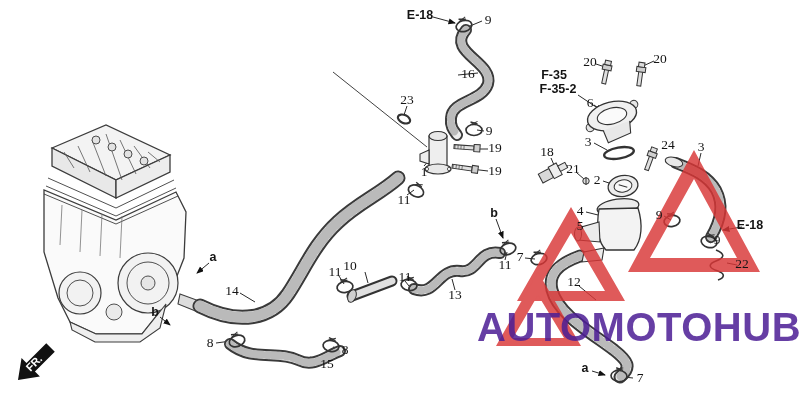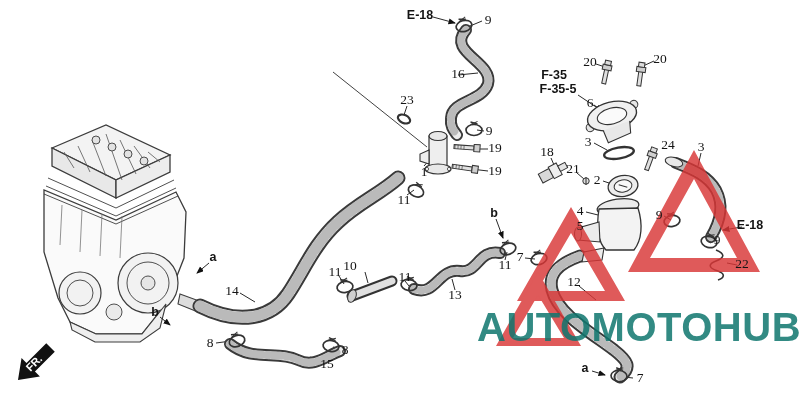--- a/index.html
+++ b/index.html
@@ -218,36 +218,36 @@
     <path d="M0,0 L18,-13 L18,-6 L46,-6 L46,6 L18,6 L18,13 Z" fill="#111"></path>
   </g>
 
   <g fill-rule="evenodd" opacity="0.82">
     <path d="M694,150 L760,272 L628,272 Z M694,179 L737,258 L650,258 Z" fill="#d93636"></path>
     <path d="M571,207 L625,301 L517,301 Z M571,233 L605,291 L537,291 Z" fill="#d93636"></path>
     <path d="M538,272 L581,346 L496,346 Z M538,295 L564,338 L513,338 Z" fill="#d93636"></path>
   </g>
 </svg>
 
-<div class="watermark" style="color: #0f766e;">AUTOMOTOHUB</div>
+<div class="watermark" style="color: #4c1d95;">AUTOMOTOHUB</div>
 <div class="fr">FR.</div>
 <div class="callouts-layer">
       <span class="callout b" style="left: 420px; top: 15px;">E-18</span>
       <span class="callout" style="left: 488px; top: 20px;">9</span>
-      <span class="callout" style="left: 458px; top: 74px;">16</span>
+      <span class="callout" style="left: 468px; top: 74px;">16</span>
       <span class="callout" style="left: 407px; top: 100px;">23</span>
       <span class="callout" style="left: 489px; top: 131px;">9</span>
       <span class="callout" style="left: 495px; top: 148px;">19</span>
       <span class="callout" style="left: 495px; top: 171px;">19</span>
       <span class="callout" style="left: 424px; top: 172px;">1</span>
       <span class="callout" style="left: 404px; top: 200px;">11</span>
       <span class="callout" style="left: 590px; top: 62px;">20</span>
       <span class="callout" style="left: 660px; top: 59px;">20</span>
       <span class="callout b" style="left: 554px; top: 75px;">F-35</span>
-      <span class="callout b" style="left: 558px; top: 89px;">F-35-5</span>
+      <span class="callout b" style="left: 558px; top: 89px;">F-35-2</span>
       <span class="callout" style="left: 590px; top: 103px;">6</span>
       <span class="callout" style="left: 588px; top: 142px;">3</span>
       <span class="callout" style="left: 547px; top: 152px;">18</span>
       <span class="callout" style="left: 656px; top: 145px; margin-left: 12px;">24</span>
       <span class="callout" style="left: 573px; top: 169px;">21</span>
       <span class="callout" style="left: 597px; top: 180px;">2</span>
       <span class="callout" style="left: 701px; top: 147px;">3</span>
       <span class="callout" style="left: 580px; top: 211px;">4</span>
       <span class="callout" style="left: 580px; top: 226px;">5</span>
       <span class="callout" style="left: 659px; top: 215px;">9</span>

